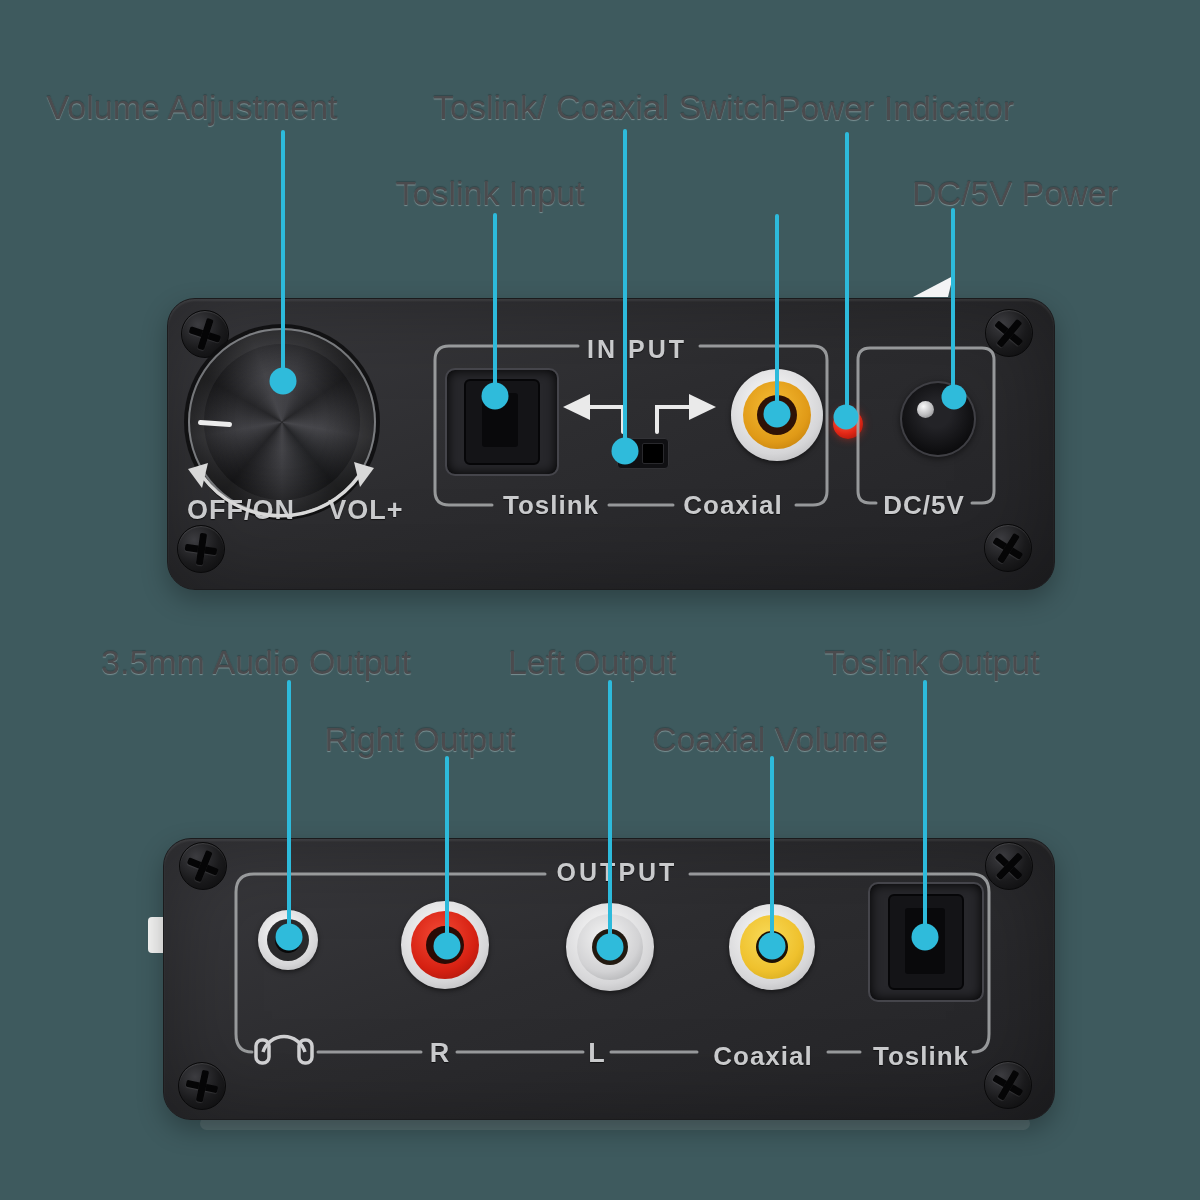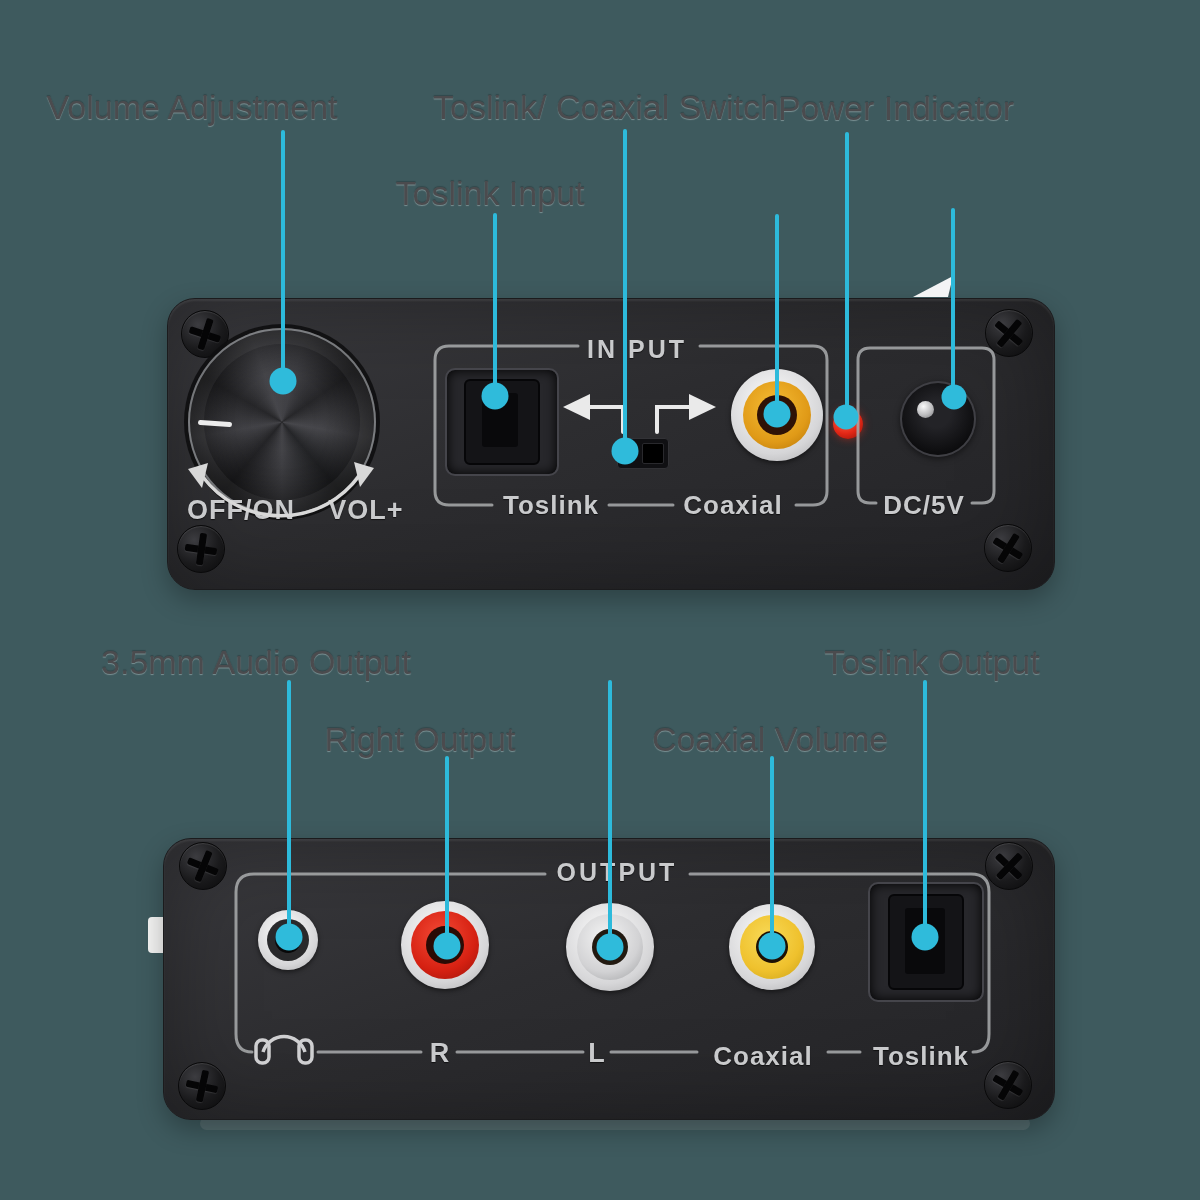--- a/index.html
+++ b/index.html
@@ -201,23 +201,25 @@
   <div class="panel-text pt-group" style="left:617px;top:872px;">OUTPUT</div>
   <div class="panel-text pt-knob" style="left:440px;top:1053px;">R</div>
   <div class="panel-text pt-knob" style="left:597px;top:1053px;">L</div>
   <div class="panel-text pt-port" style="left:763px;top:1056px;">Coaxial</div>
   <div class="panel-text pt-port" style="left:921px;top:1056px;">Toslink</div>
 
   <div class="callout-label" style="left:192px;top:107px;">Volume Adjustment</div>
   <div class="callout-label" style="left:588px;top:107px;margin-left:18px;">Toslink/ Coaxial Switch</div>
   <div class="callout-label" style="left:896px;top:108px;">Power Indicator</div>
   <div class="callout-label" style="left:490px;top:193px;">Toslink Input</div>
+  <div class="callout-label" style="left:1015px;top:193px;">DC/5V Power</div>
 
   <div class="callout-label" style="left:256px;top:662px;">3.5mm Audio Output</div>
   <div class="callout-label" style="left:420px;top:739px;">Right Output</div>
+  <div class="callout-label" style="left:592px;top:662px;">Left Output</div>
   <div class="callout-label" style="left:770px;top:739px;">Coaxial Volume</div>
   <div class="callout-label" style="left:932px;top:662px;">Toslink Output</div>
 
   <svg class="overlay" width="1200" height="1200" viewBox="0 0 1200 1200">
 
     <g stroke="#a6a8aa" stroke-width="3" fill="none" stroke-linecap="round" opacity="0.88">
       <path d="M 578 346 L 449 346 Q 435 346 435 360 L 435 491 Q 435 505 449 505 L 492 505"></path>
       <path d="M 700 346 L 813 346 Q 827 346 827 360 L 827 491 Q 827 505 813 505 L 796 505"></path>
       <path d="M 609 505 L 673 505"></path>
       <path d="M 876 503 L 870 503 Q 858 503 858 491 L 858 360 Q 858 348 870 348 L 982 348 Q 994 348 994 360 L 994 491 Q 994 503 982 503 L 972 503"></path>

